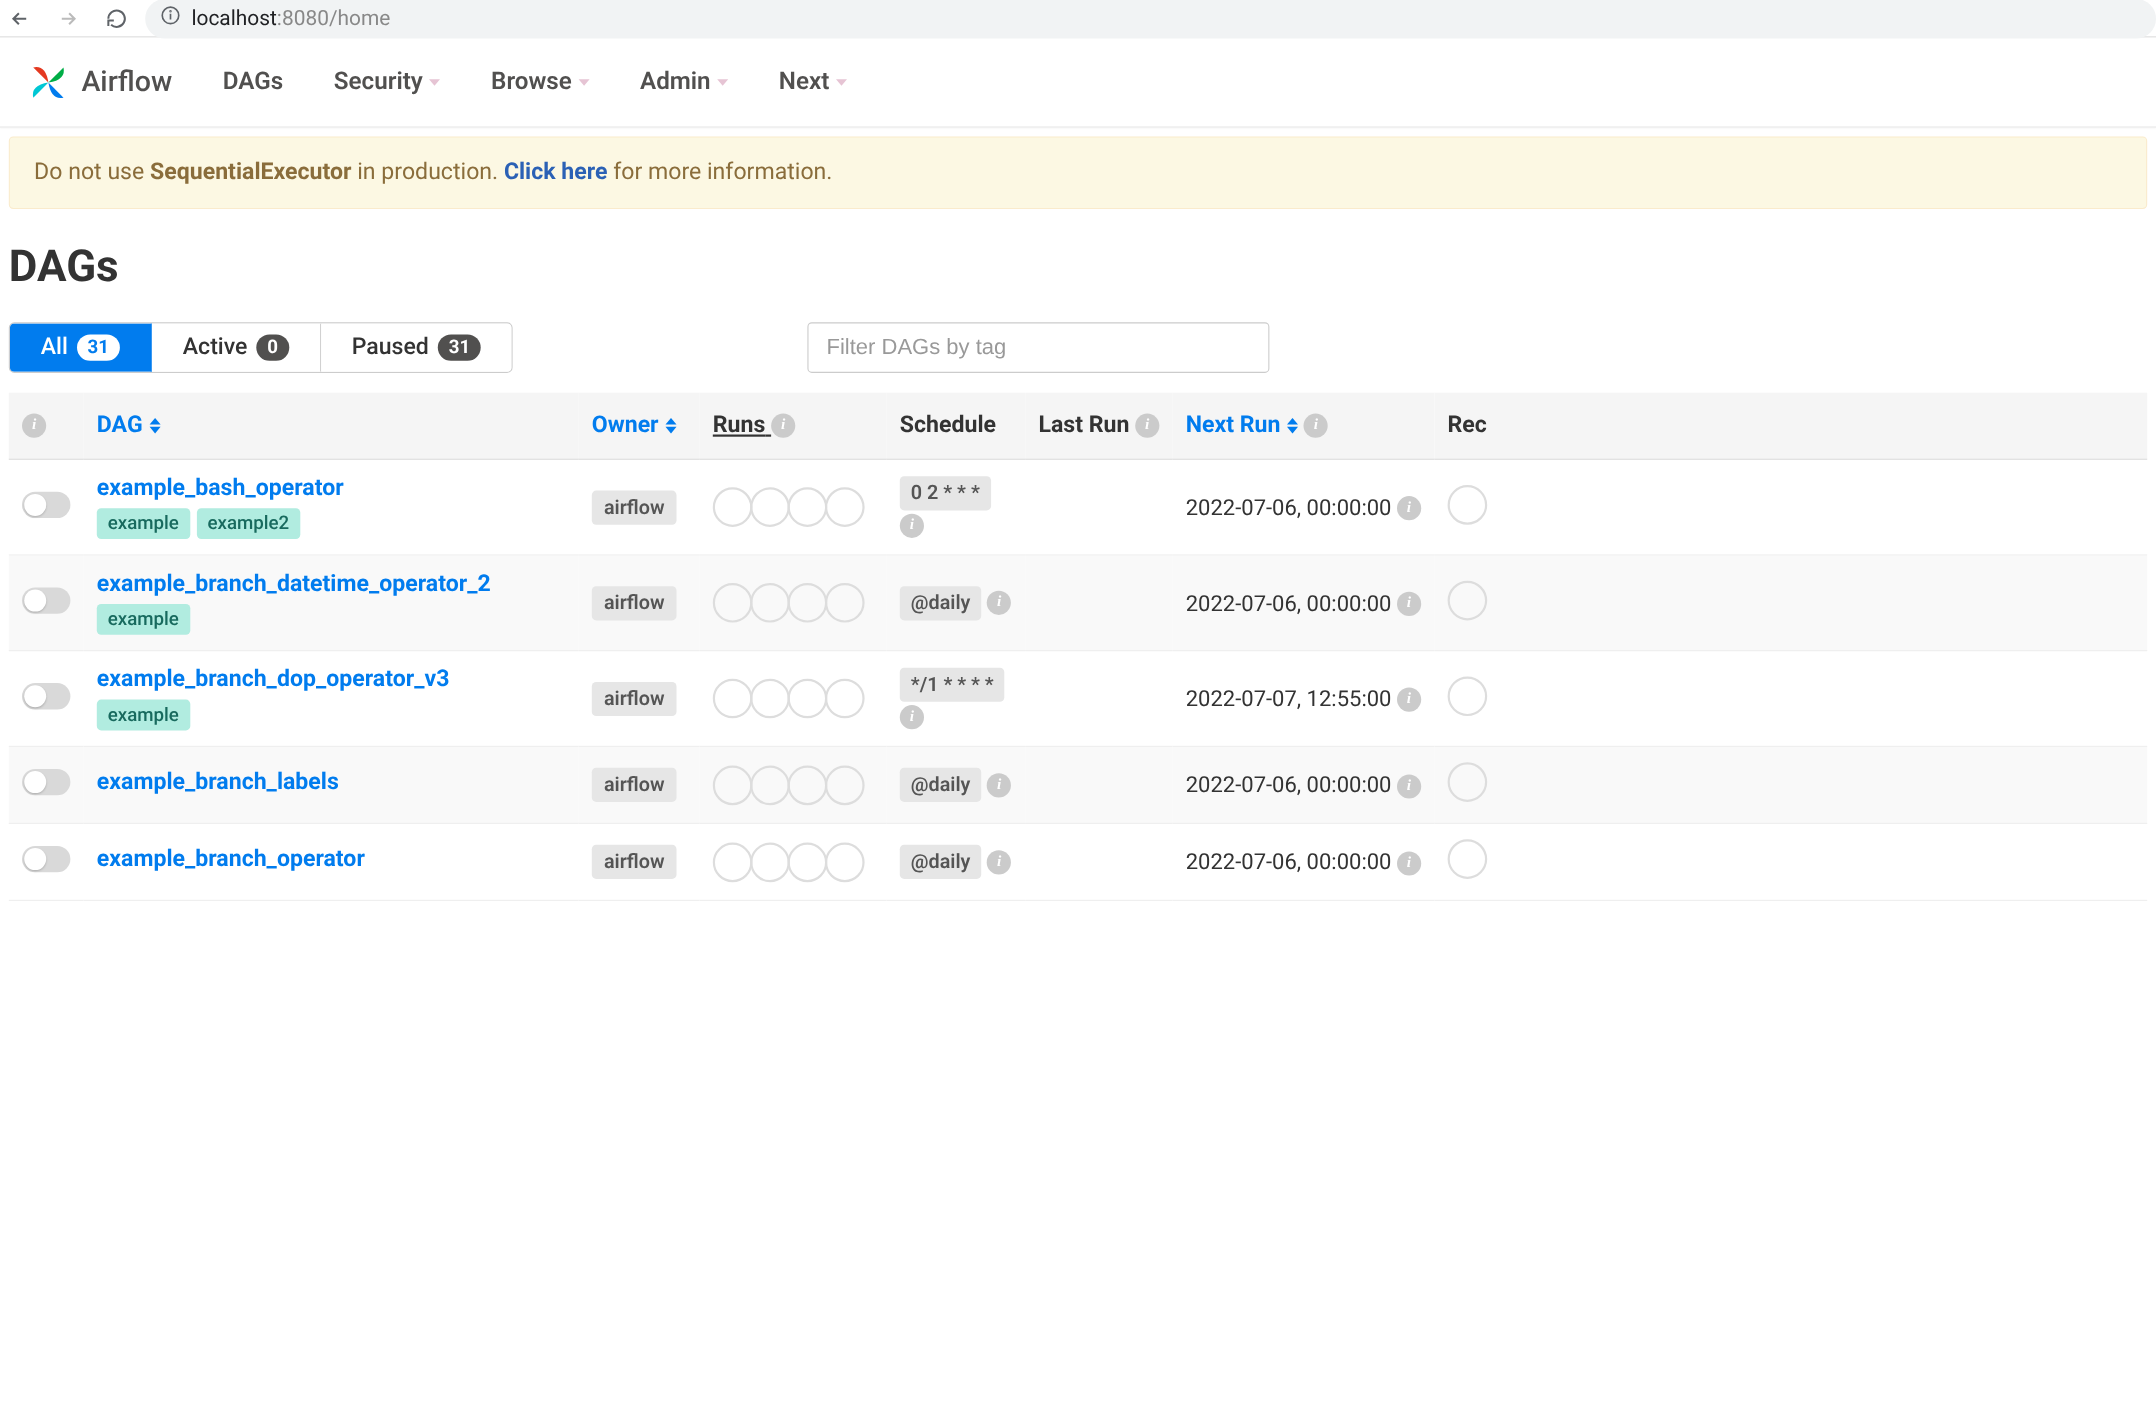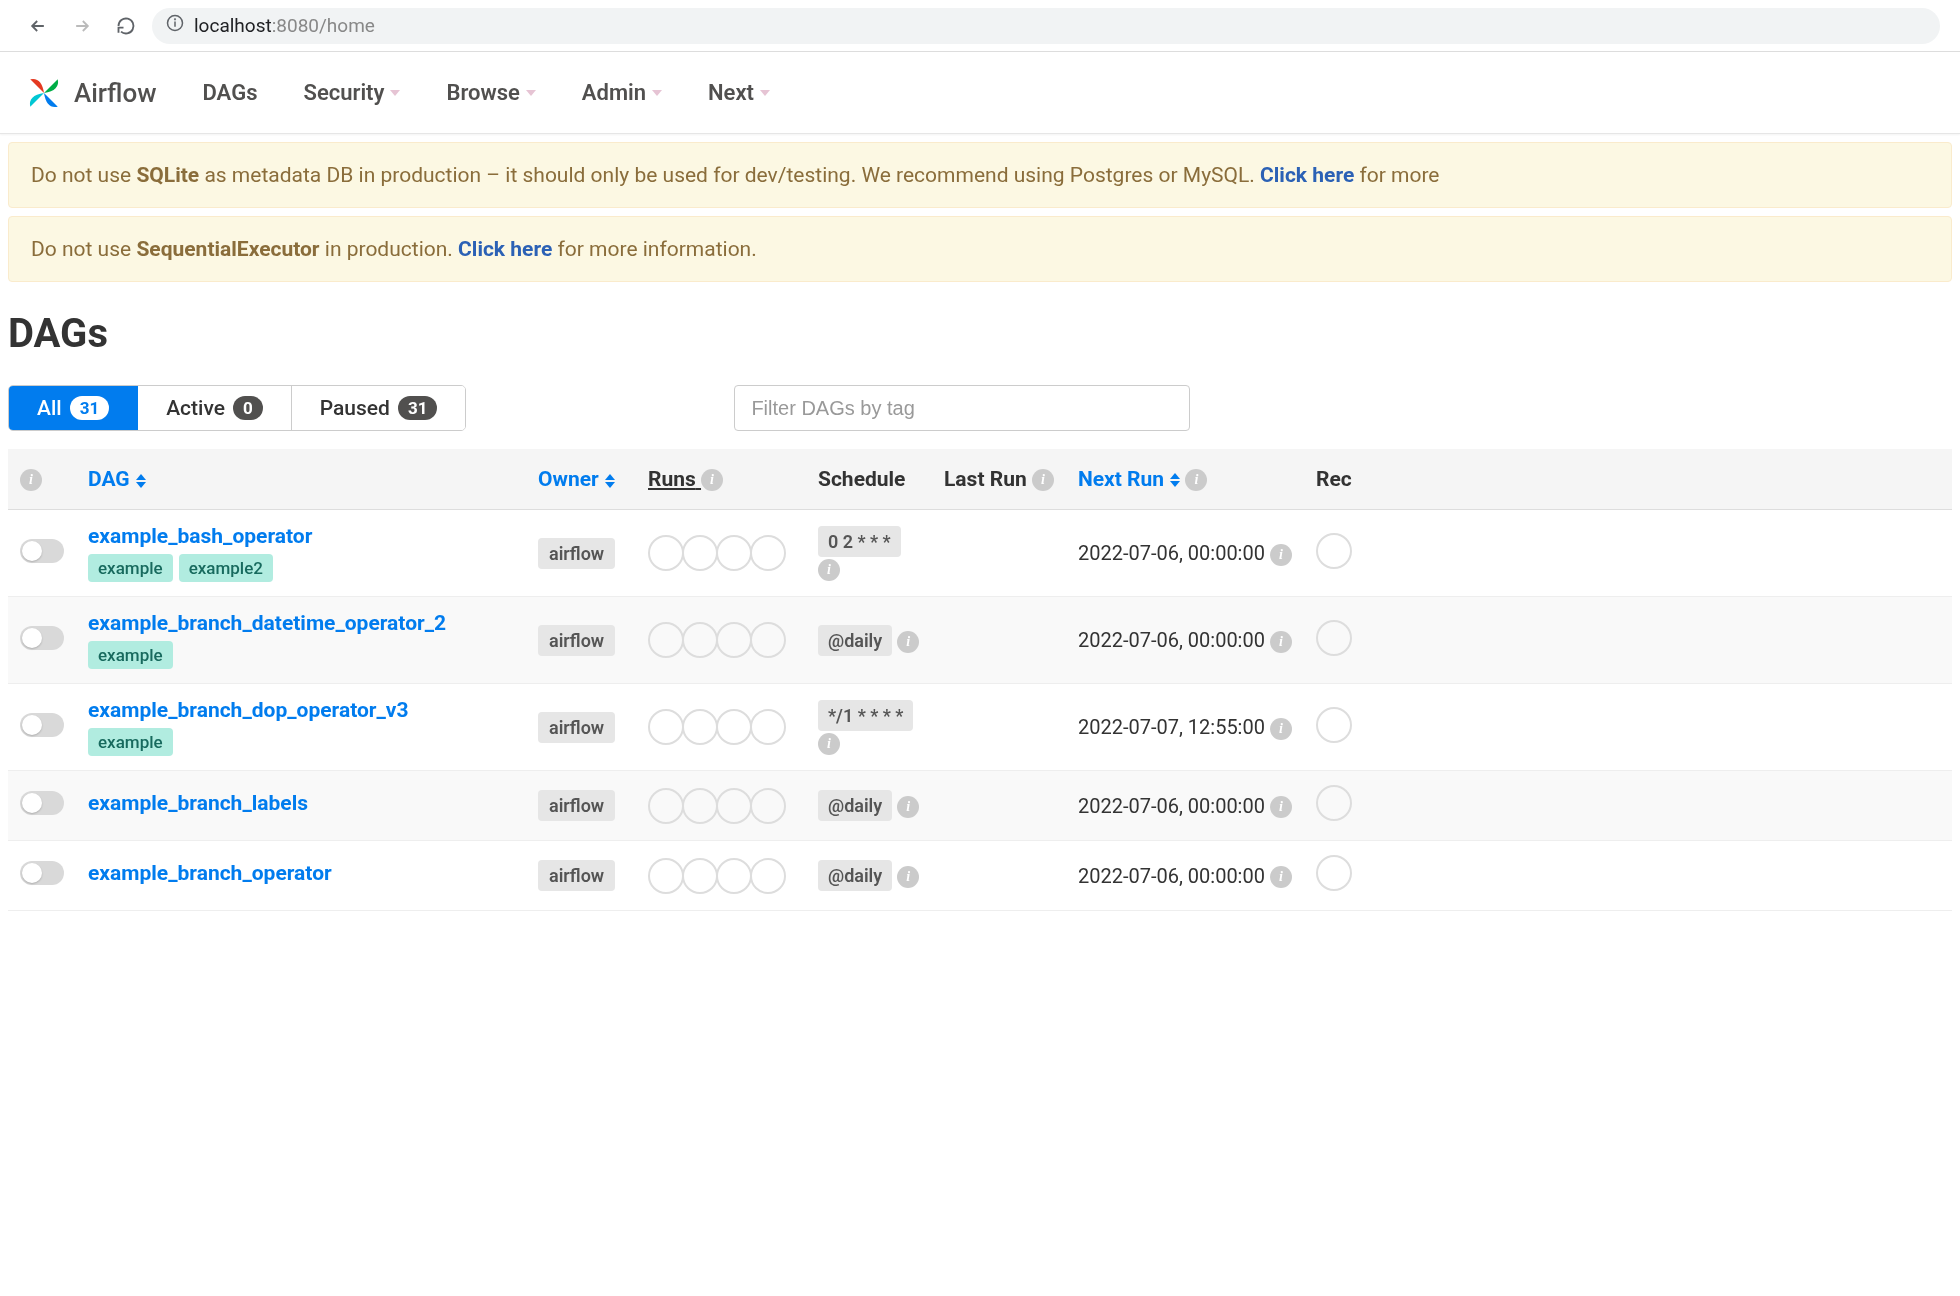--- a/index.html
+++ b/index.html
@@ -1,19 +1,19 @@
 <!DOCTYPE html>
 <html><head>
   <meta charset="utf-8">
   <style>
     * { box-sizing: border-box; margin: 0; padding: 0; }
     body { font-family: -apple-system, BlinkMacSystemFont, "Segoe UI", Roboto, Helvetica, Arial, sans-serif; font-size: 20px; color: #333; background: #fff; overflow-x: hidden; }
     
     
-    .browser-bar { height: 52px; display: flex; align-items: center; padding: 0 20px; gap: 8px; background: #fff; border-bottom: 1px solid #ddd; }
+    .browser-bar { height: 34px; display: flex; align-items: center; padding: 0 0; gap: 8px; background: #fff; border-bottom: 1px solid #ddd; }
     .browser-btn { width: 36px; height: 36px; display: flex; align-items: center; justify-content: center; border-radius: 50%; color: #5f6368; cursor: pointer; }
     .browser-btn.disabled { color: #bbb; }
     .url-bar { flex: 1; height: 36px; border-radius: 18px; background: #f1f3f4; display: flex; align-items: center; padding: 0 14px; gap: 10px; color: #202124; font-size: 19px; }
     .url-info { color: #5f6368; flex-shrink: 0; }
     .url-text { color: #202124; }
     .url-text .muted { color: #888; }
     
     
     .navbar { height: 82px; display: flex; align-items: center; padding: 0 24px; gap: 46px; border-bottom: 1px solid #e6e6e6; box-shadow: 0 1px 2px rgba(0,0,0,0.05); }
     .logo-wrap { display: flex; align-items: center; gap: 10px; }
@@ -35,21 +35,21 @@
     
     
     .filter-row { display: flex; align-items: center; gap: 0; margin-bottom: 18px; }
     .btn-group { display: inline-flex; border: 1px solid #ccc; border-radius: 5px; overflow: hidden; }
     .btn-filter { padding: 10px 28px; font-size: 21px; font-weight: 500; display: flex; align-items: center; gap: 8px; cursor: pointer; border-right: 1px solid #ccc; background: #fff; color: #333; }
     .btn-filter:last-child { border-right: none; }
     .btn-filter.active { background: #017cee; color: #fff; border-color: #017cee; }
     .badge { display: inline-block; min-width: 28px; padding: 2px 10px; border-radius: 14px; font-size: 17px; font-weight: 700; text-align: right; }
     .btn-filter .badge { background: #fff; color: #017cee; }
     .btn-filter:not(.active) .badge { background: #51504f; color: #fff; }
-    .tag-input { width: 456px; height: 46px; border: 1px solid #ccc; border-radius: 4px; padding: 0 16px; font-size: 20px; color: #333; margin-left: 268px; }
+    .tag-input { width: 420px; height: 46px; border: 1px solid #ccc; border-radius: 4px; padding: 0 16px; font-size: 20px; color: #333; margin-left: 268px; }
     .tag-input::placeholder { color: #999; }
     
     
     .dag-table { width: 100%; border-collapse: collapse; }
     .dag-table thead th { background: #f5f5f5; padding: 18px 12px; font-weight: 700; font-size: 21px; color: #333; text-align: left; border-bottom: 1px solid #ddd; white-space: nowrap; }
     .dag-table thead th.sortable { color: #017cee; cursor: pointer; }
     .dag-table tbody tr { border-bottom: 1px solid #eee; }
     .dag-table tbody tr:nth-child(even) { background: #f9f9f9; }
     .dag-table tbody td { padding: 14px 12px; vertical-align: middle; font-size: 20px; }
     
@@ -144,23 +144,20 @@
         <span class="caret"></span>
       </span>
     <span class="nav-item">
         <span>Next</span>
         <span class="caret"></span>
       </span>
   </div>
 </div>
 
 <div class="alerts">
-  <div class="alert">
-    <span>Do not use </span><strong>SQLite</strong><span> as metadata DB in production – it should only be used for dev/testing. We recommend using Postgres or MySQL. </span><a href="#">Click here</a><span> for more</span>
-  </div>
   <div class="alert">
     <span>Do not use </span><strong>SequentialExecutor</strong><span> in production. </span><a href="#">Click here</a><span> for more information.</span>
   </div>
 </div>
 
 <div class="main">
   <h1 class="page-title">DAGs</h1>
 
   <div class="filter-row">
     <div class="btn-group">

